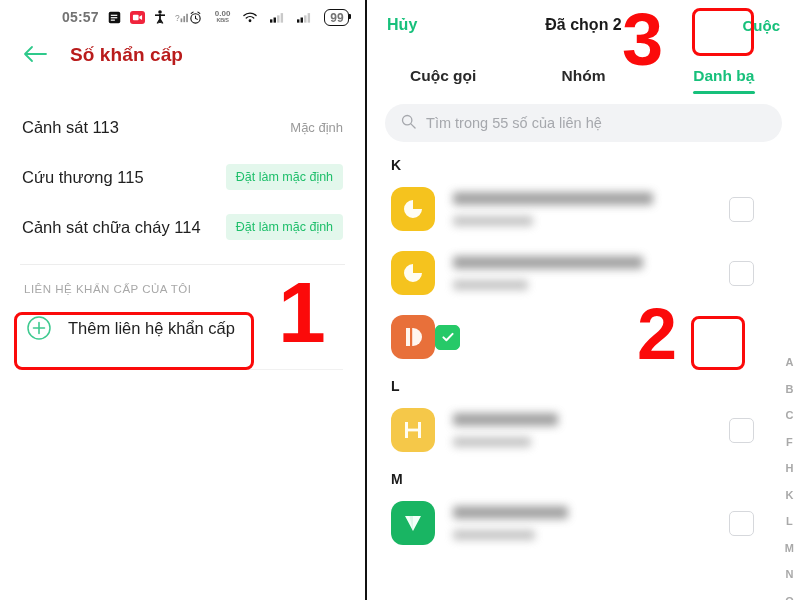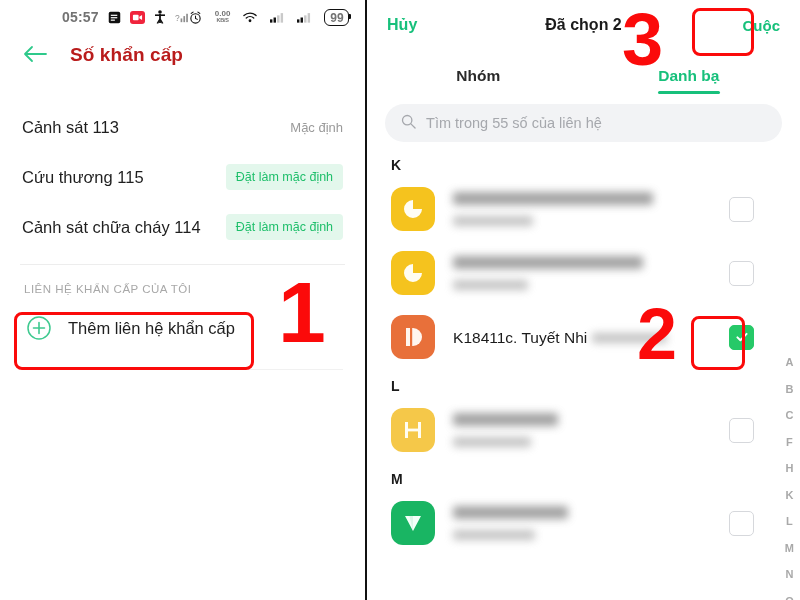--- a/index.html
+++ b/index.html
@@ -256,20 +256,21 @@
 
   <div class="panel panel-right">
 
     <div class="r-header">
       <span class="r-cancel">Hủy</span>
       <span class="r-title">Đã chọn 2</span>
       <span class="r-add">Cuộc</span>
     </div>
 
     <div class="r-tabs">
+      <div class="r-tab">Cuộc gọi</div>
       <div class="r-tab">Nhóm</div>
       <div class="r-tab active">Danh bạ</div>
     </div>
 
     <div class="search-wrap">
       <div class="search-box">
         <span>
           <svg width="15" height="15" viewBox="0 0 16 16">
               <circle cx="6.6" cy="6.6" r="5" fill="none" stroke="#a6a8ad" stroke-width="1.4"></circle>
               <path d="M10.3 10.3 L15 15" stroke="#a6a8ad" stroke-width="1.4" stroke-linecap="round"></path>
@@ -308,24 +309,20 @@
         </div>
         <div class="checkbox"></div>
       </div>
 
       <div class="c-row">
         <div class="avatar" style="background:#E8703A;">
           <svg width="24" height="24" viewBox="0 0 24 24">
               <path d="M5 3 H12 A9 9 0 0 1 12 21 H5 Z" fill="#fff6ef"></path>
               <rect x="9" y="3" width="2.2" height="18" fill="#E8703A"></rect>
             </svg>
-        </div>
-        <div class="c-info">
-          <span class="c-name">K18411c. Tuyết Nhi</span>
-          <span class="blur-sub" style="width:75px;"></span>
         </div>
         <div class="checkbox checked">
           <svg width="16" height="16" viewBox="0 0 16 16">
               <path d="M3.4 8.4 L6.4 11.3 L12.6 4.9" stroke="#fff" stroke-width="2" fill="none" stroke-linecap="round" stroke-linejoin="round"></path>
             </svg>
         </div>
       </div>
 
       <div class="alpha-head">L</div>
 

